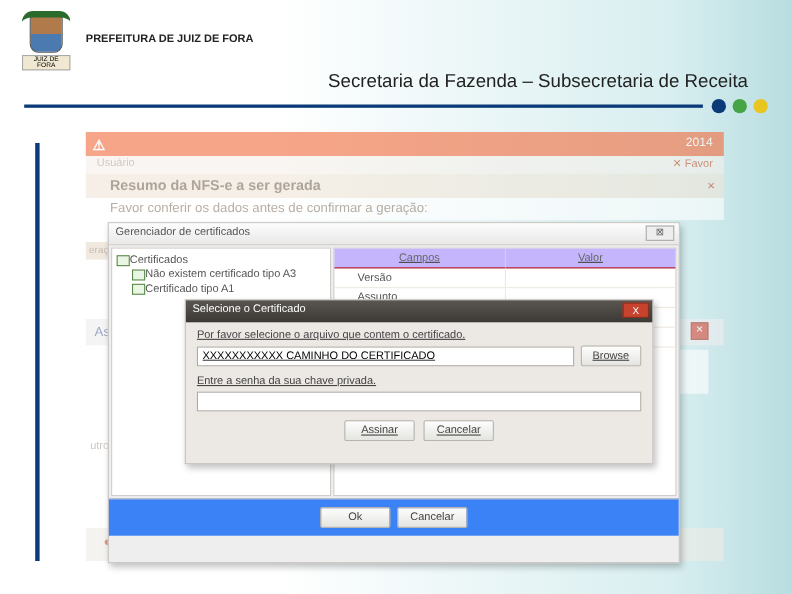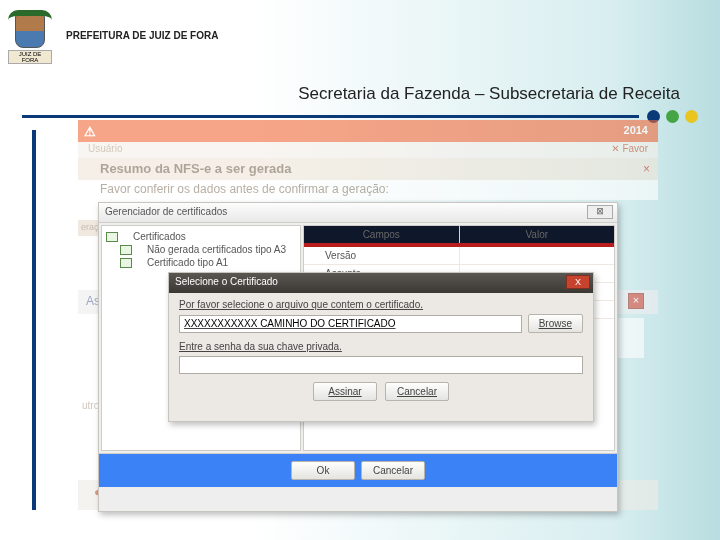--- a/index.html
+++ b/index.html
@@ -7,22 +7,21 @@
     width: 720px;
     height: 540px;
     font-family: Arial, sans-serif;
     background: linear-gradient(to right, #ffffff 0%, #ffffff 35%, #d8eef0 85%, #b8dde0 100%);
     position: relative;
     overflow: hidden;
   }
   .slide-header {
     display: flex;
     flex-direction: column;
-    padding: 10px 20px 0 8px;
-    gap: 20px;
+    padding: 10px 20px 0 20px;
   }
   .top-row {
     display: flex;
     align-items: center;
     gap: 14px;
   }
   .crest {
     width: 44px;
     height: 50px;
     position: relative;
@@ -101,21 +100,21 @@
     inset: 0;
     filter: blur(0.5px);
     opacity: 0.6;
   }
   .bg-bar1 {
     position: absolute;
     left: 0; top: 0; width: 100%; height: 22px;
     background: #f26a3a;
   }
   .bg-bar1 .left { position:absolute; left:6px; top:4px; color:#fff; font-size:13px; font-weight:bold;}
-  .bg-bar1 .right { position:absolute; right:10px; top:4px; color:#fff; font-size:11px; font-weight:bold;}
+  .bg-bar1 .right { position:absolute; right:10px; top:4px; color:#fff; font-size:11px; font-weight:normal;}
   .bg-bar2 { position:absolute; left:0; top:22px; width:100%; height:16px; background:#f6f0ea; }
   .bg-bar2 .sair { position:absolute; right:10px; top:1px; font-size:10px; color:#c8542a; }
   .bg-bar2 .sair::before { content:"✕ "; color:#c8542a; }
   .bg-bar2 .usr { position:absolute; left:10px; top:1px; font-size:10px; color:#b6a58e;}
   .bg-bar3 { position:absolute; left:0; top:38px; width:100%; height:22px; background:#f0e6d8;}
   .bg-bar3 .txt { position:absolute; left:22px; top:3px; font-size:13px; color:#7a6a58; font-weight:bold;}
   .bg-bar3 .x { position:absolute; right:8px; top:4px; color:#c03a2a; font-size:12px;}
   .bg-bar4 { position:absolute; left:0; top:60px; width:100%; height:20px; background:#fff;}
   .bg-bar4 .txt { position:absolute; left:22px; top:2px; font-size:12px; color:#8a7a68;}
   .bg-tab { position:absolute; left:0; top:100px; width:64px; height:16px; background:#e9dccb; font-size:9px; color:#a09080; padding:2px 3px;}
@@ -168,30 +167,30 @@
   .win1 .body { display:flex; height: 230px; }
   .win1 .tree {
     width: 200px;
     background: #fff;
     border: 1px solid #d0ccc8;
     margin: 2px;
     padding: 4px;
     font-size: 10px;
     color: #555;
   }
-  .tree-row { display:flex; align-items:center; gap:15px; padding:1px 0;}
+  .tree-row { display:flex; align-items:center; gap:0; padding:1px 0;}
   .tree-ico { width:12px;height:10px;border:1px solid #5a8a4a;background:#eaf6e4;display:inline-block;}
   .tree-ind1 { padding-left: 14px; }
   .win1 .grid {
     flex: 1;
     background: #fff;
     border: 1px solid #d0ccc8;
     margin: 2px 2px 2px 0;
   }
-  .grid-head { display:flex; background:#0f172a; border-bottom:4px solid #b91c1c;}
+  .grid-head { display:flex; background:#c4b5fd; border-bottom:1px solid #b91c1c;text-decoration:underline;}
   .grid-head div { flex:1; padding:3px 6px; border-right:1px solid #d8d4cc; font-size:10px; color:#666; text-align:center;}
   .grid-row { display:flex; border-bottom:1px solid #eee8e0;}
   .grid-row div { flex:1; padding:3px 6px; border-right:1px solid #eee8e0; font-size:10px; color:#555;margin-left:15px;}
   .grid-row div:last-child, .grid-head div:last-child { border-right:none;}
   .win1 .btnrow {
     height: 34px;
     border-top: 1px solid #d0ccc8;
     display:flex;
     justify-content:center;
     align-items:center;
@@ -304,21 +303,21 @@
       <span class="close">⊠</span>
     </div>
     <div class="body">
       <div class="tree">
         <div class="tree-row">
           <span class="tree-ico"></span>
           <span>Certificados</span>
         </div>
         <div class="tree-row tree-ind1">
           <span class="tree-ico"></span>
-          <span>Não gerada certificados tipo A3</span>
+          <span>Não existem certificado tipo A3</span>
         </div>
         <div class="tree-row tree-ind1">
           <span class="tree-ico"></span>
           <span>Certificado tipo A1</span>
         </div>
       </div>
       <div class="grid">
         <div class="grid-head">
           <div>Campos</div>
           <div>Valor</div>

